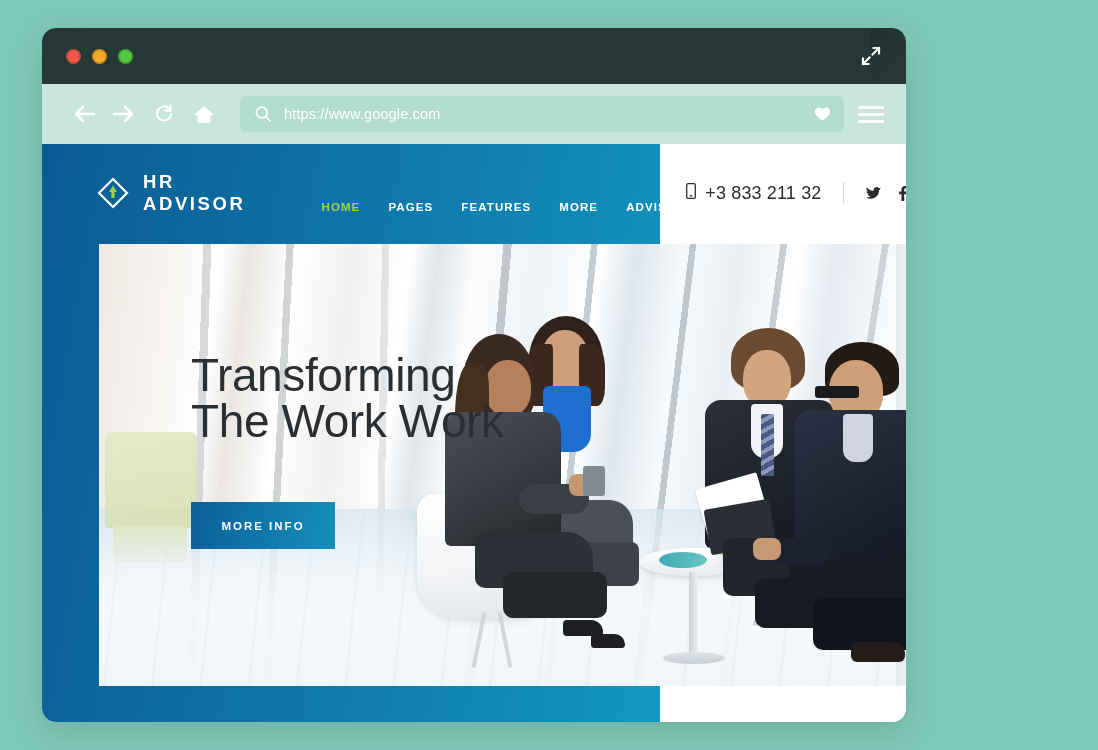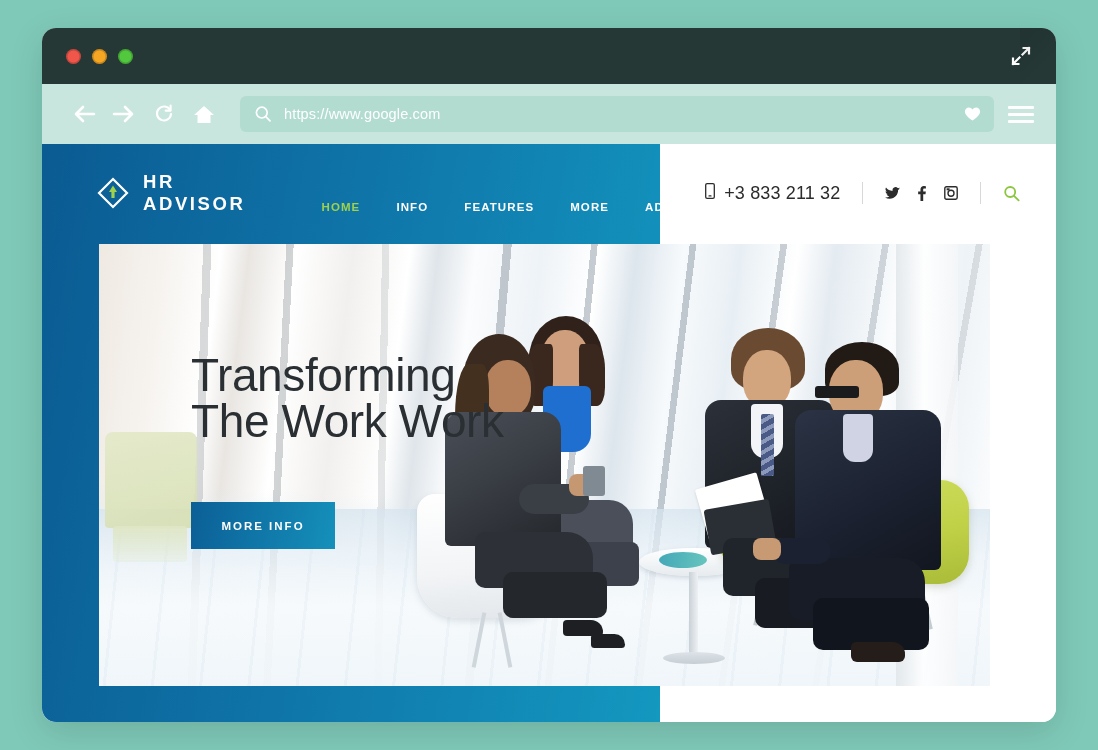--- a/index.html
+++ b/index.html
@@ -15,21 +15,21 @@
   body {
     background: #7fc9b8;
     position: relative;
   }
 
   
   .browser-window {
     position: absolute;
     left: 42px;
     top: 28px;
-    width: 1014px;
+    width: 864px;
     height: 694px;
     border-radius: 14px;
     overflow: hidden;
     background: #ffffff;
     box-shadow: 0 10px 34px rgba(0,0,0,0.13);
   }
 
   
   .corner-fold {
     position: absolute;
@@ -163,21 +163,21 @@
   .brand-text {
     color: #ffffff;
     font-size: 18.5px;
     font-weight: bold;
     letter-spacing: 2.6px;
   }
 
   .main-nav {
     display: flex;
     align-items: center;
-    gap: 36px;
+    gap: 28px;
     margin-left: 76px;
     margin-top: 28px;
   }
   .nav-link {
     color: #ffffff;
     font-size: 11.5px;
     font-weight: bold;
     letter-spacing: 1.1px;
     cursor: pointer;
     text-decoration: none;
@@ -486,21 +486,21 @@
           <svg width="32" height="32" viewBox="0 0 32 32" aria-hidden="true">
             <path d="M16 2 L30 16 L16 30 L2 16 Z" fill="none" stroke="#ffffff" stroke-width="2.2"></path>
             <path d="M16 8.5 L20 15 L17.6 15 L17.6 21 L14.4 21 L14.4 15 L12 15 Z" fill="#9fd14a"></path>
           </svg>
         </span>
         <span class="brand-text">HR ADVISOR</span>
       </div>
 
       <nav class="main-nav">
         <a class="nav-link active">HOME</a>
-        <a class="nav-link">INFO</a>
+        <a class="nav-link">PAGES</a>
         <a class="nav-link">FEATURES</a>
         <a class="nav-link">MORE</a>
         <a class="nav-link">ADVISOR</a>
       </nav>
 
       <div class="header-right">
         <div class="phone-block">
           <span>
             <svg width="10" height="16" viewBox="0 0 10 16" aria-hidden="true">
               <rect x="0.7" y="0.7" width="8.6" height="14.6" rx="1.4" fill="none" stroke="#2c2c2c" stroke-width="1.3"></rect>

